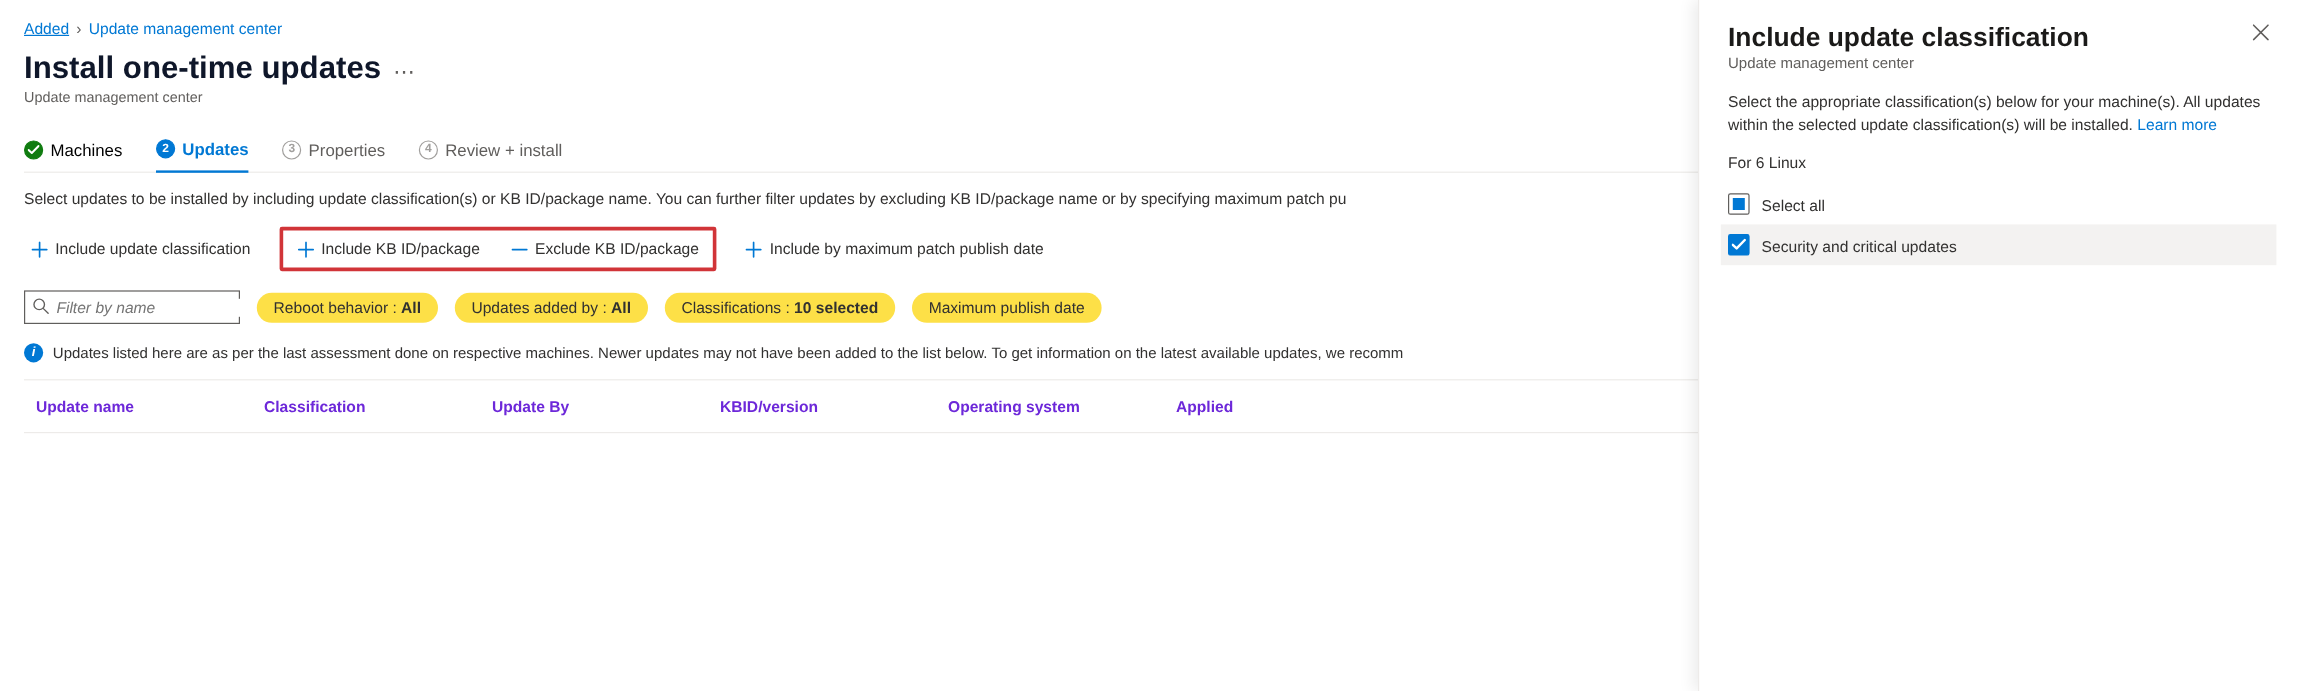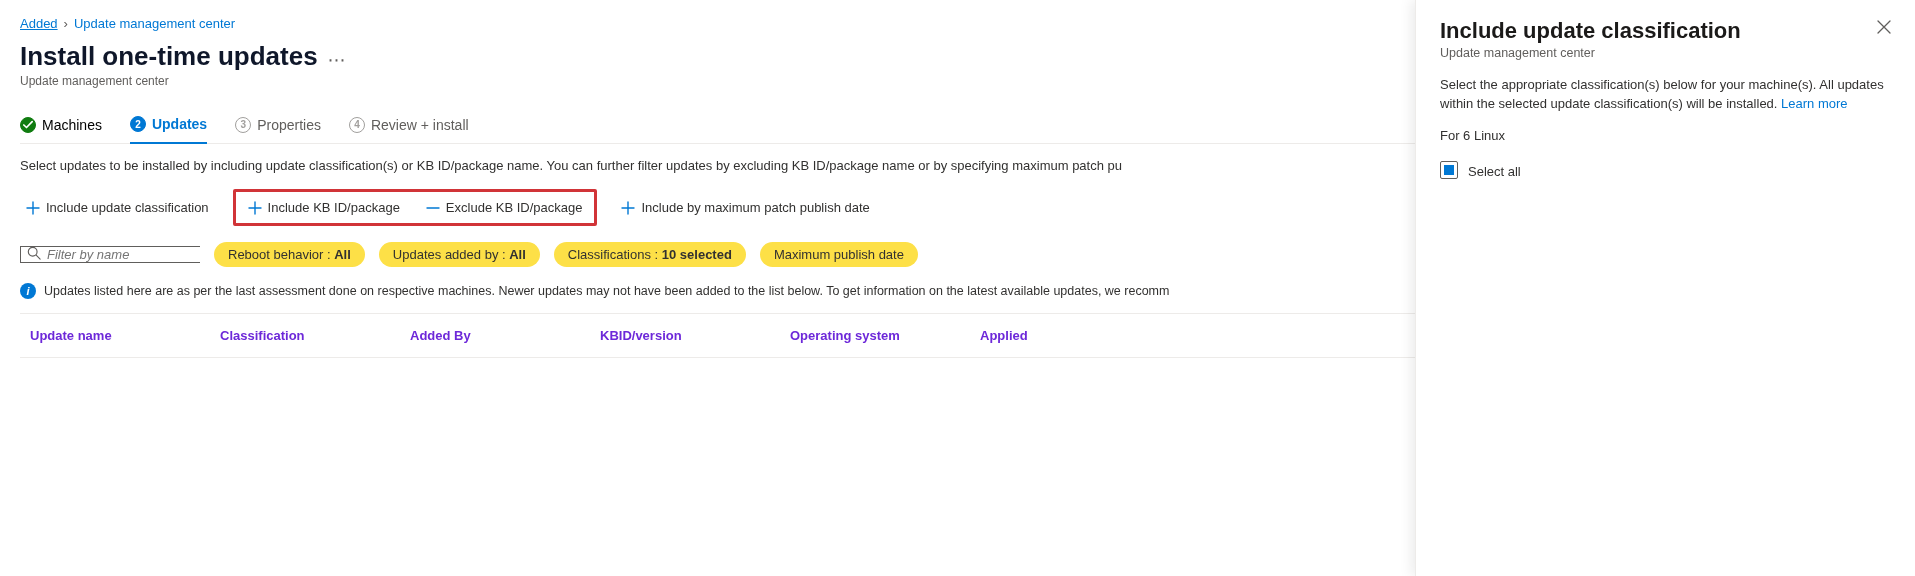--- a/index.html
+++ b/index.html
@@ -109,21 +109,21 @@
   .filter-row {
     display: flex;
     align-items: center;
     gap: 14px;
     margin-bottom: 16px;
   }
   .search-box {
     display: flex;
     align-items: center;
     border: 1px solid #605e5c;
-    height: 17px;
+    height: 28px;
     padding: 0 6px;
     gap: 6px;
     width: 180px;
   }
   .search-box input {
     border: none; outline: none;
     flex: 1;
     font-size: 13px;
     font-style: italic;
     color: #605e5c;
@@ -337,21 +337,21 @@
 
   <div class="info-banner">
     <span class="info-icon">i</span>
     <span>Updates listed here are as per the last assessment done on respective machines. Newer updates may not have been added to the list below. To get information on the latest available updates, we recomm</span>
   </div>
 
   <div class="table-wrap">
     <div class="thead">
       <div>Update name</div>
       <div>Classification</div>
-      <div>Added By</div>
+      <div>Update By</div>
       <div>KBID/version</div>
       <div>Operating system</div>
       <div>Applied</div>
     </div>
   </div>
 
 </div>
 
 <div class="panel">
   <div class="panel-head">
@@ -373,14 +373,22 @@
     <span class="learn">Learn more</span>
   </div>
 
   <div class="panel-for">For 6 Linux</div>
 
   <div class="check-row">
     <span class="cb indeterminate"></span>
     <span>Select all</span>
   </div>
 
+  <div class="check-row sel">
+    <span class="cb checked">
+      <svg viewBox="0 0 12 12">
+          <path d="M1 6 L4.2 9 L11 2" stroke="#fff" stroke-width="2" fill="none" stroke-linecap="round" stroke-linejoin="round"></path>
+        </svg>
+    </span>
+    <span>Security and critical updates</span>
+  </div>
 
 </div>
 
 </body></html>

